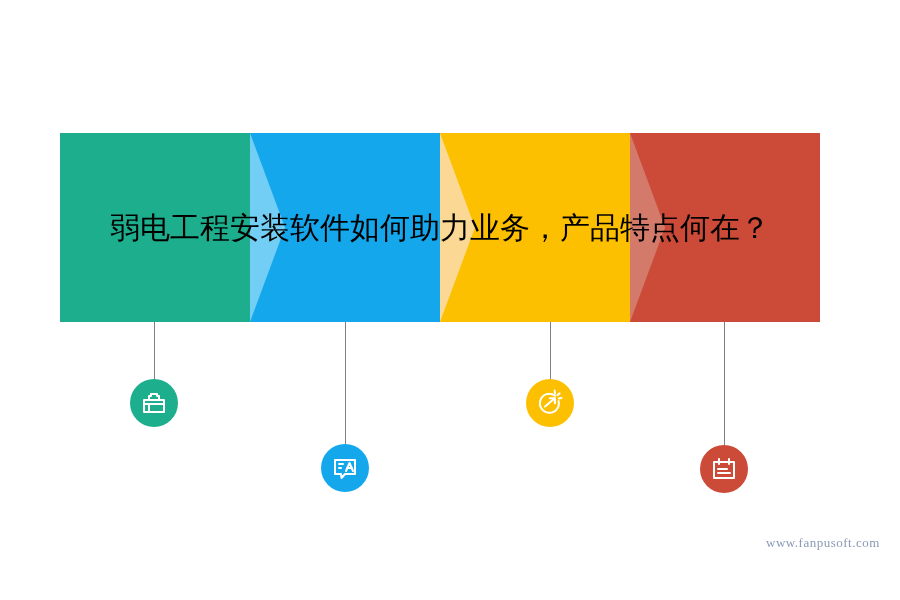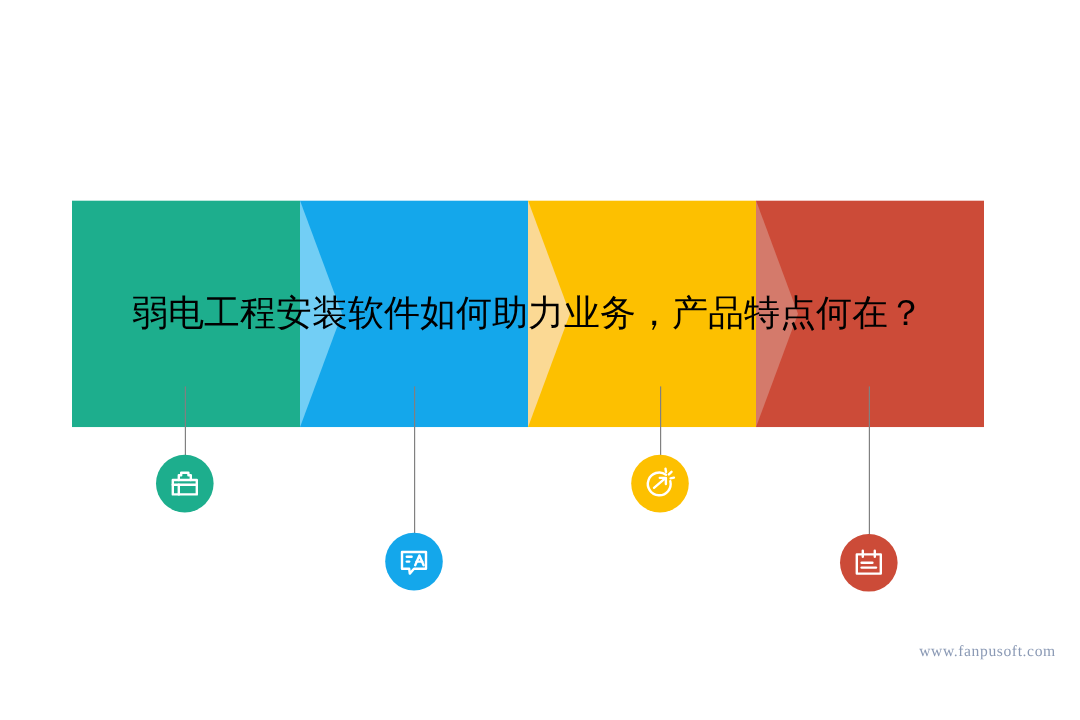--- a/index.html
+++ b/index.html
@@ -20,21 +20,20 @@
     background: #ffffff;
   }
 
   
   .banner {
     position: absolute;
     left: 60px;
     top: 133px;
     width: 760px;
     height: 189px;
-    margin-top: 34px;
   }
   .banner-svg {
     position: absolute;
     left: 0;
     top: 0;
     width: 760px;
     height: 189px;
     display: block;
   }
   .banner-title {

